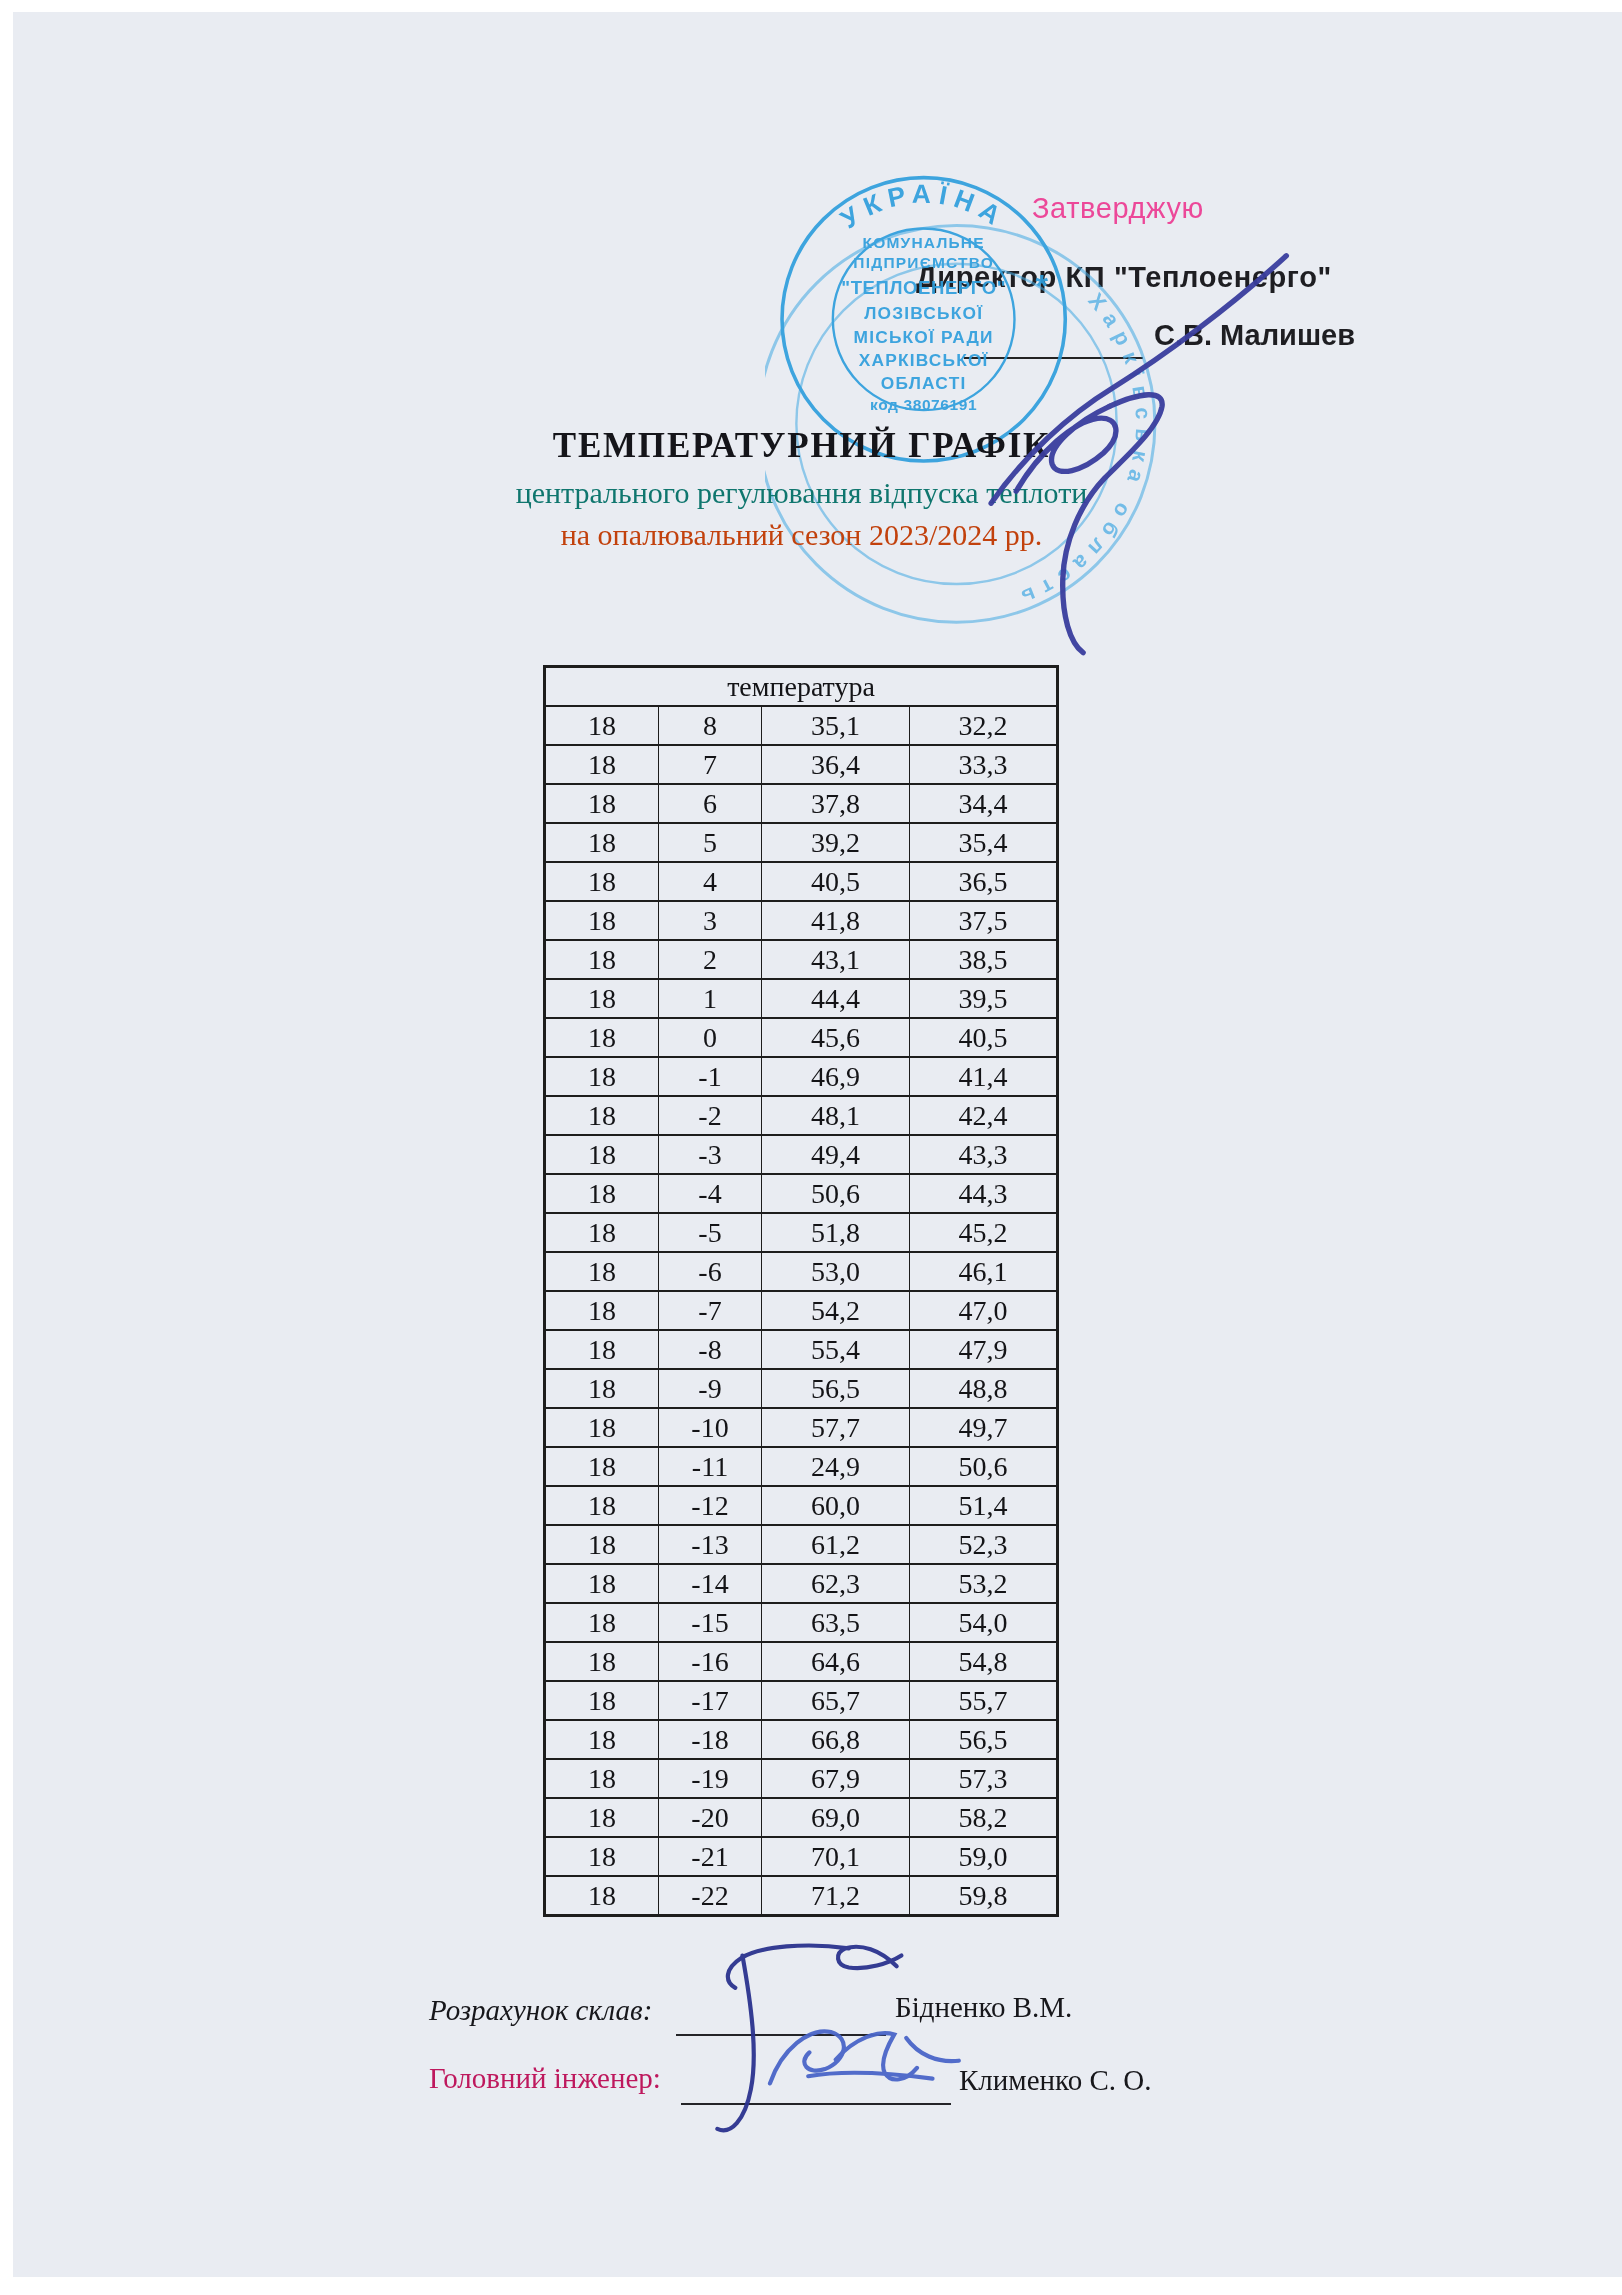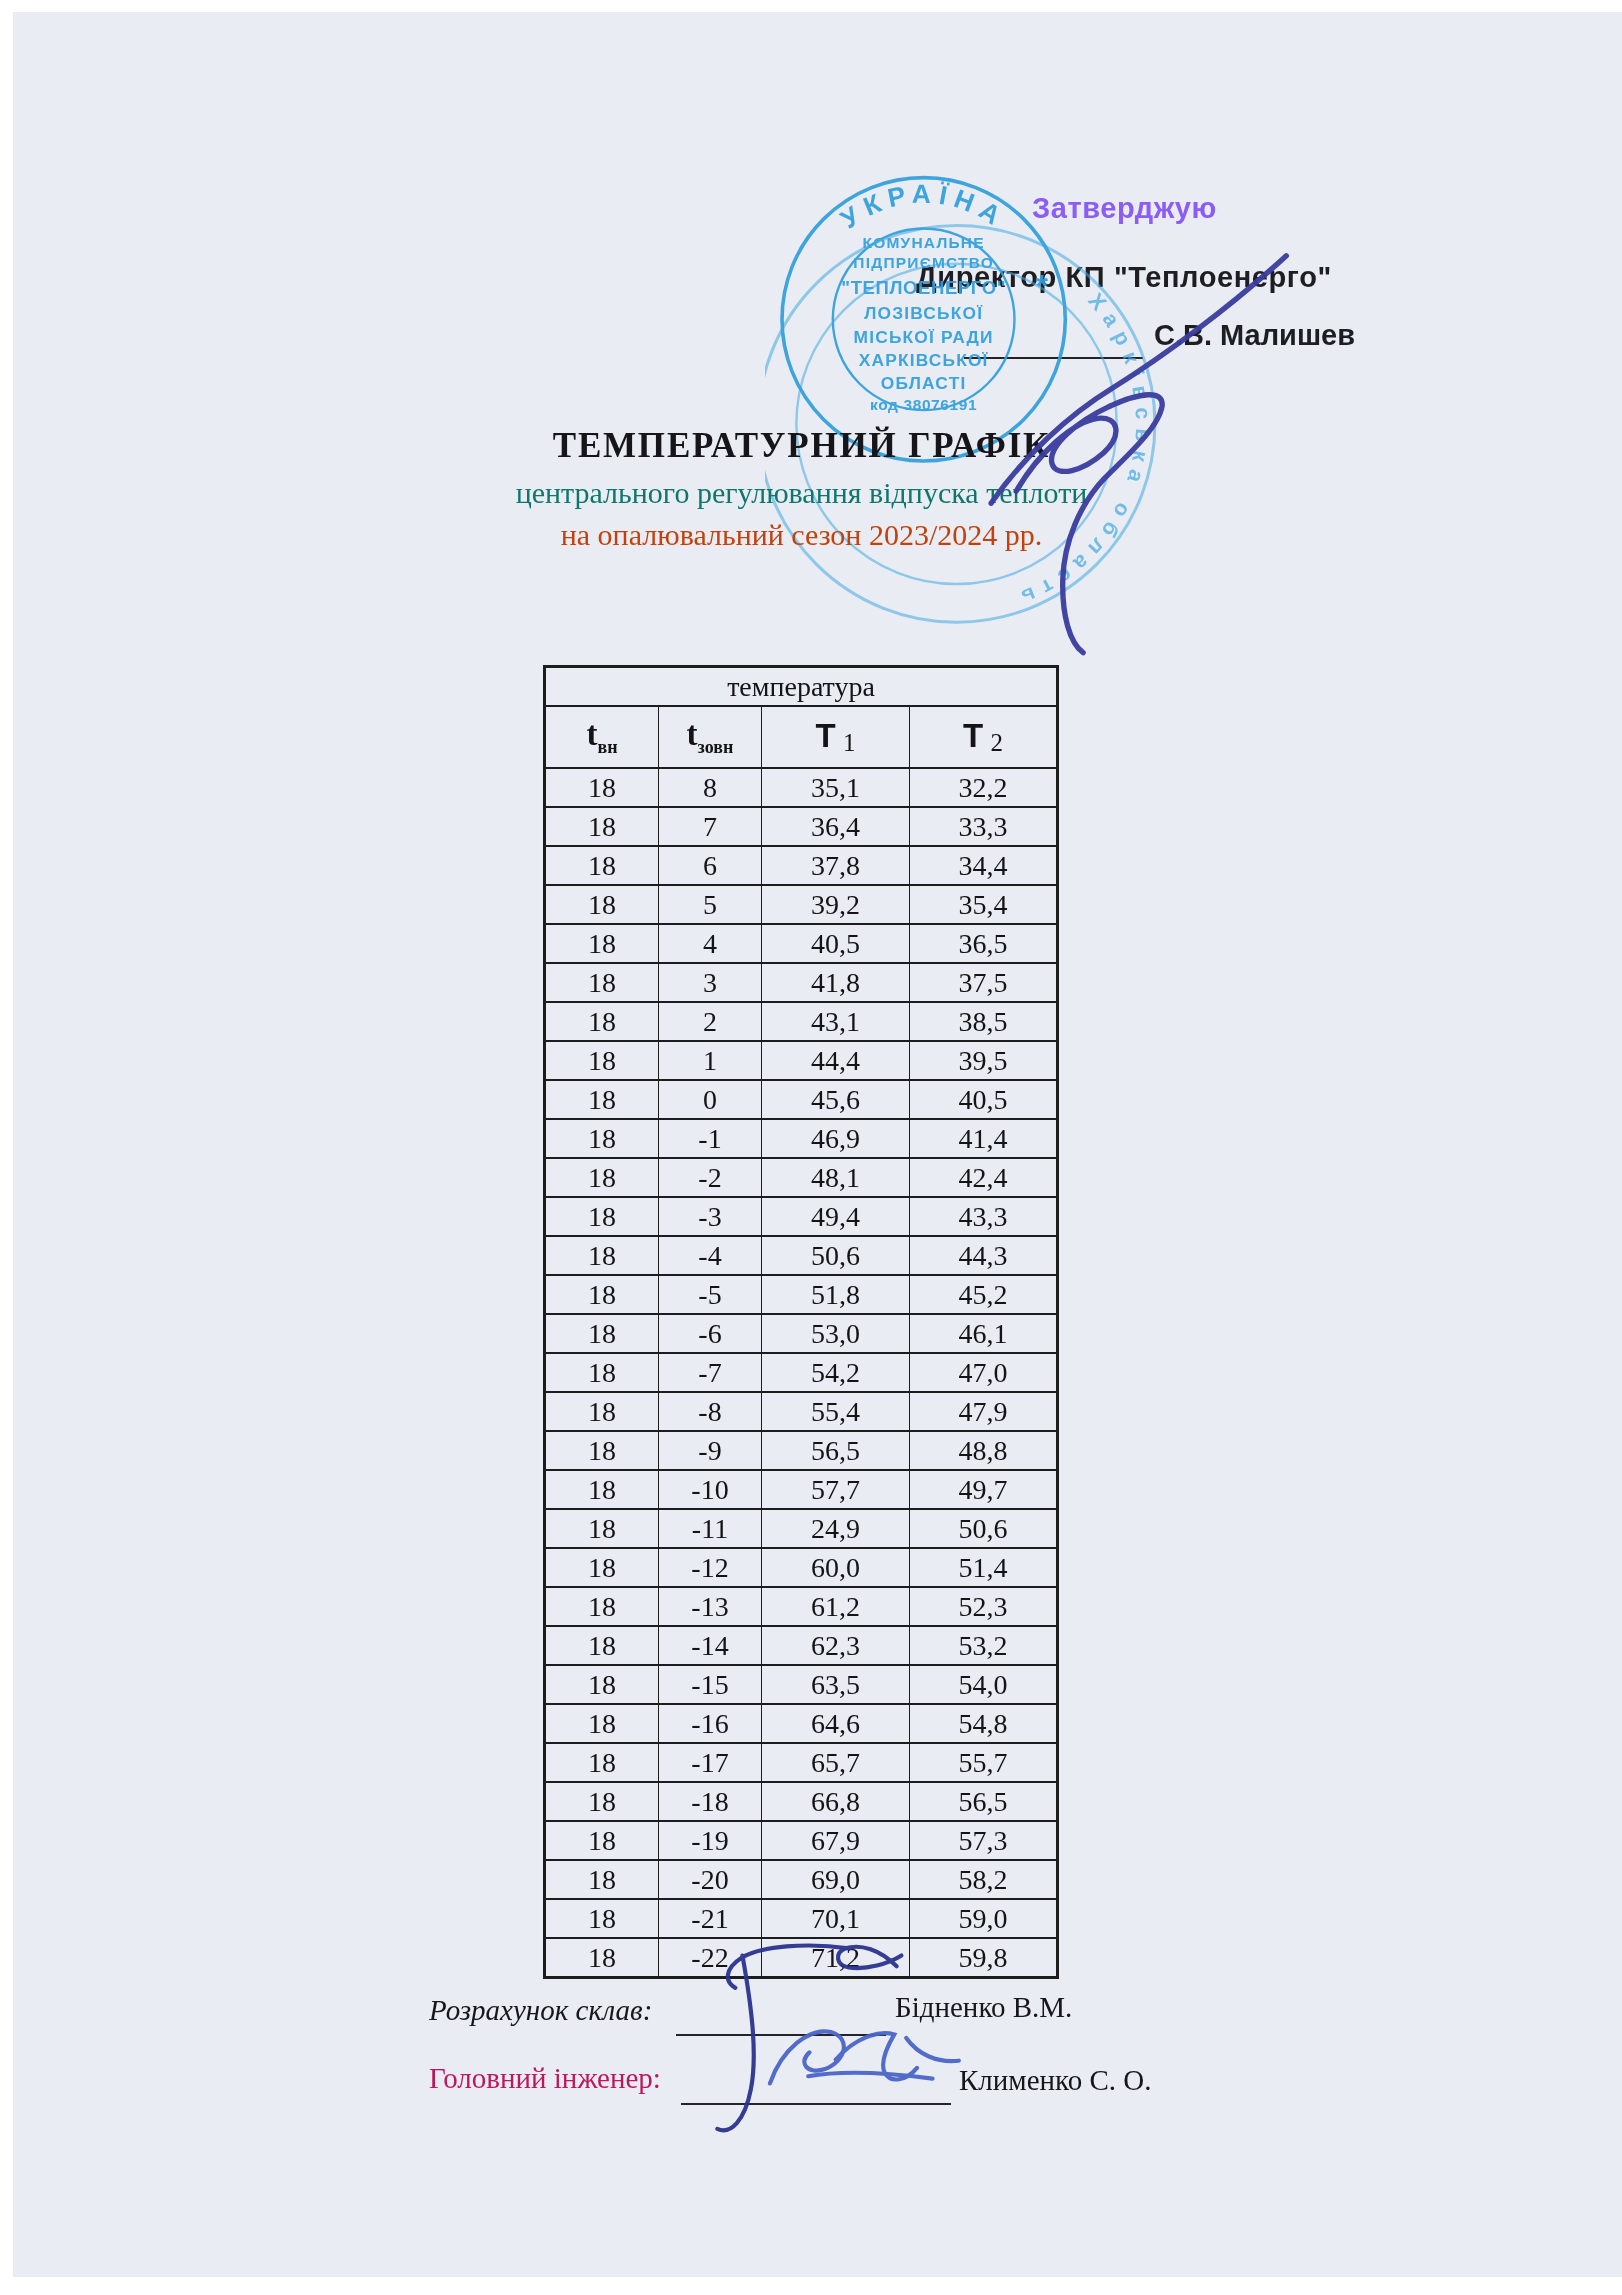--- a/index.html
+++ b/index.html
@@ -7,22 +7,22 @@
     width:1623px;height:2295px;position:relative;background:#ffffff;
     font-family:"Liberation Serif", serif;overflow:hidden;
   }
   .paper{
     position:absolute;left:13px;top:12px;right:0;bottom:18px;
     background:#e9ecf2;
   }
   
   .approve-line1{
     position:absolute;left:1032px;top:192px;
-    font-family:"Liberation Sans",sans-serif;font-weight:bold;
-    font-size:29px;color:#8b5cf6;letter-spacing:0.6px;white-space:nowrap;
+    font-family:"Liberation Sans",sans-serif;font-weight:normal;
+    font-size:29px;color:#ec4899;letter-spacing:0.6px;white-space:nowrap;
   }
   .approve-line2{
     position:absolute;left:916px;top:261px;
     font-family:"Liberation Sans",sans-serif;font-weight:bold;
     font-size:29px;color:#1e1e22;letter-spacing:0.6px;white-space:nowrap;
   }
   .approver-name{
     position:absolute;left:1154px;top:319px;
     font-family:"Liberation Sans",sans-serif;font-weight:bold;
     font-size:29px;color:#1e1e22;white-space:nowrap;
@@ -127,26 +127,20 @@
   <colgroup>
     <col style="width:114px">
       <col style="width:103px">
       <col style="width:148px">
       <col style="width:148px">
   </colgroup>
   <thead>
     <tr class="row-group">
       <th colspan="4">температура</th>
     </tr>
-    <tr class="row-cols">
-      <th><span class="hdr-t">t</span><span class="hdr-sub">вн</span></th>
-      <th><span class="hdr-t">t</span><span class="hdr-sub">зовн</span></th>
-      <th><span class="hdr-T">Т</span> <span class="hdr-Tnum">1</span></th>
-      <th><span class="hdr-T">Т</span> <span class="hdr-Tnum">2</span></th>
-    </tr>
   </thead>
   <tbody>
       <tr>
         <td>18</td>
         <td>8</td>
         <td>35,1</td>
         <td>32,2</td>
       </tr>
       <tr>
         <td>18</td>

